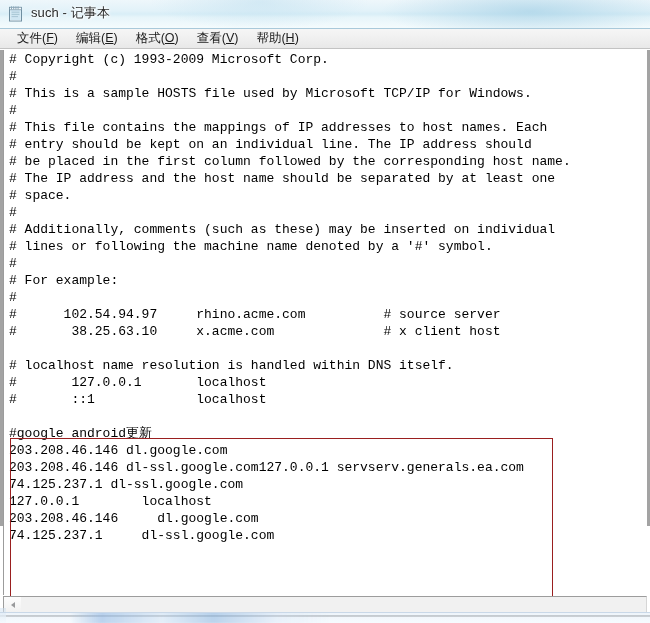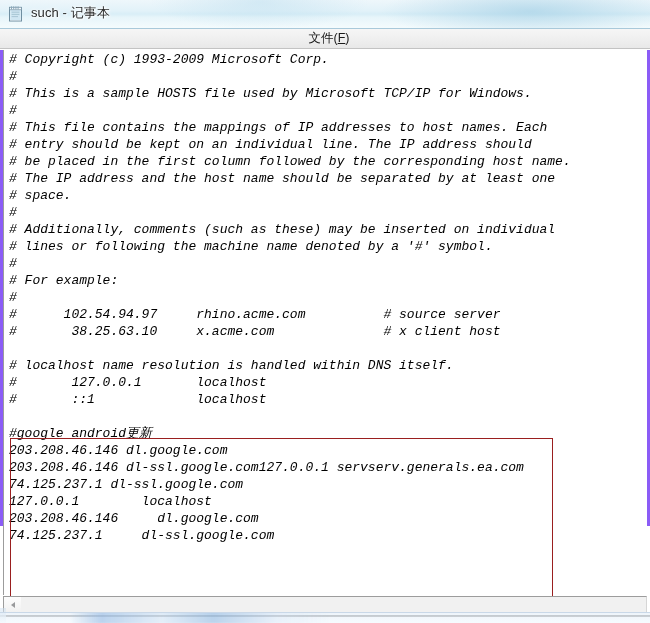--- a/index.html
+++ b/index.html
@@ -80,40 +80,38 @@
     position: absolute;
     left: 0; top: 29px;
     width: 650px;
     height: 20px;
     background: linear-gradient(to bottom, #f6f6f6 0%, #efefef 55%, #e8e8e8 100%);
     border-bottom: 1px solid #c3c3c3;
     display: flex;
     align-items: center;
     padding-left: 8px;
     box-sizing: border-box;
-    flex-direction: column;
   }
   .menu-item {
     font-size: 12.5px;
     color: #1b1b1b;
     padding: 1px 9px 2px 9px;
     white-space: nowrap;
     cursor: default;
   }
   .menu-item .acc { text-decoration: underline; }
 
   
   #client-area {
     position: absolute;
     left: 0; top: 50px;
     width: 650px;
     height: 476px;
-    background: #8b5cf6;
-    box-sizing: border-box;
-    font-style: italic;
+    background: #a3a3a3;
+    box-sizing: border-box;
   }
   #text-frame {
     position: absolute;
     left: 3px; top: 0px;
     width: 644px;
     height: 545px;
     border-left: 1px solid #9c9c9c;
     box-sizing: border-box;
     background: #ffffff;
     overflow: hidden;

